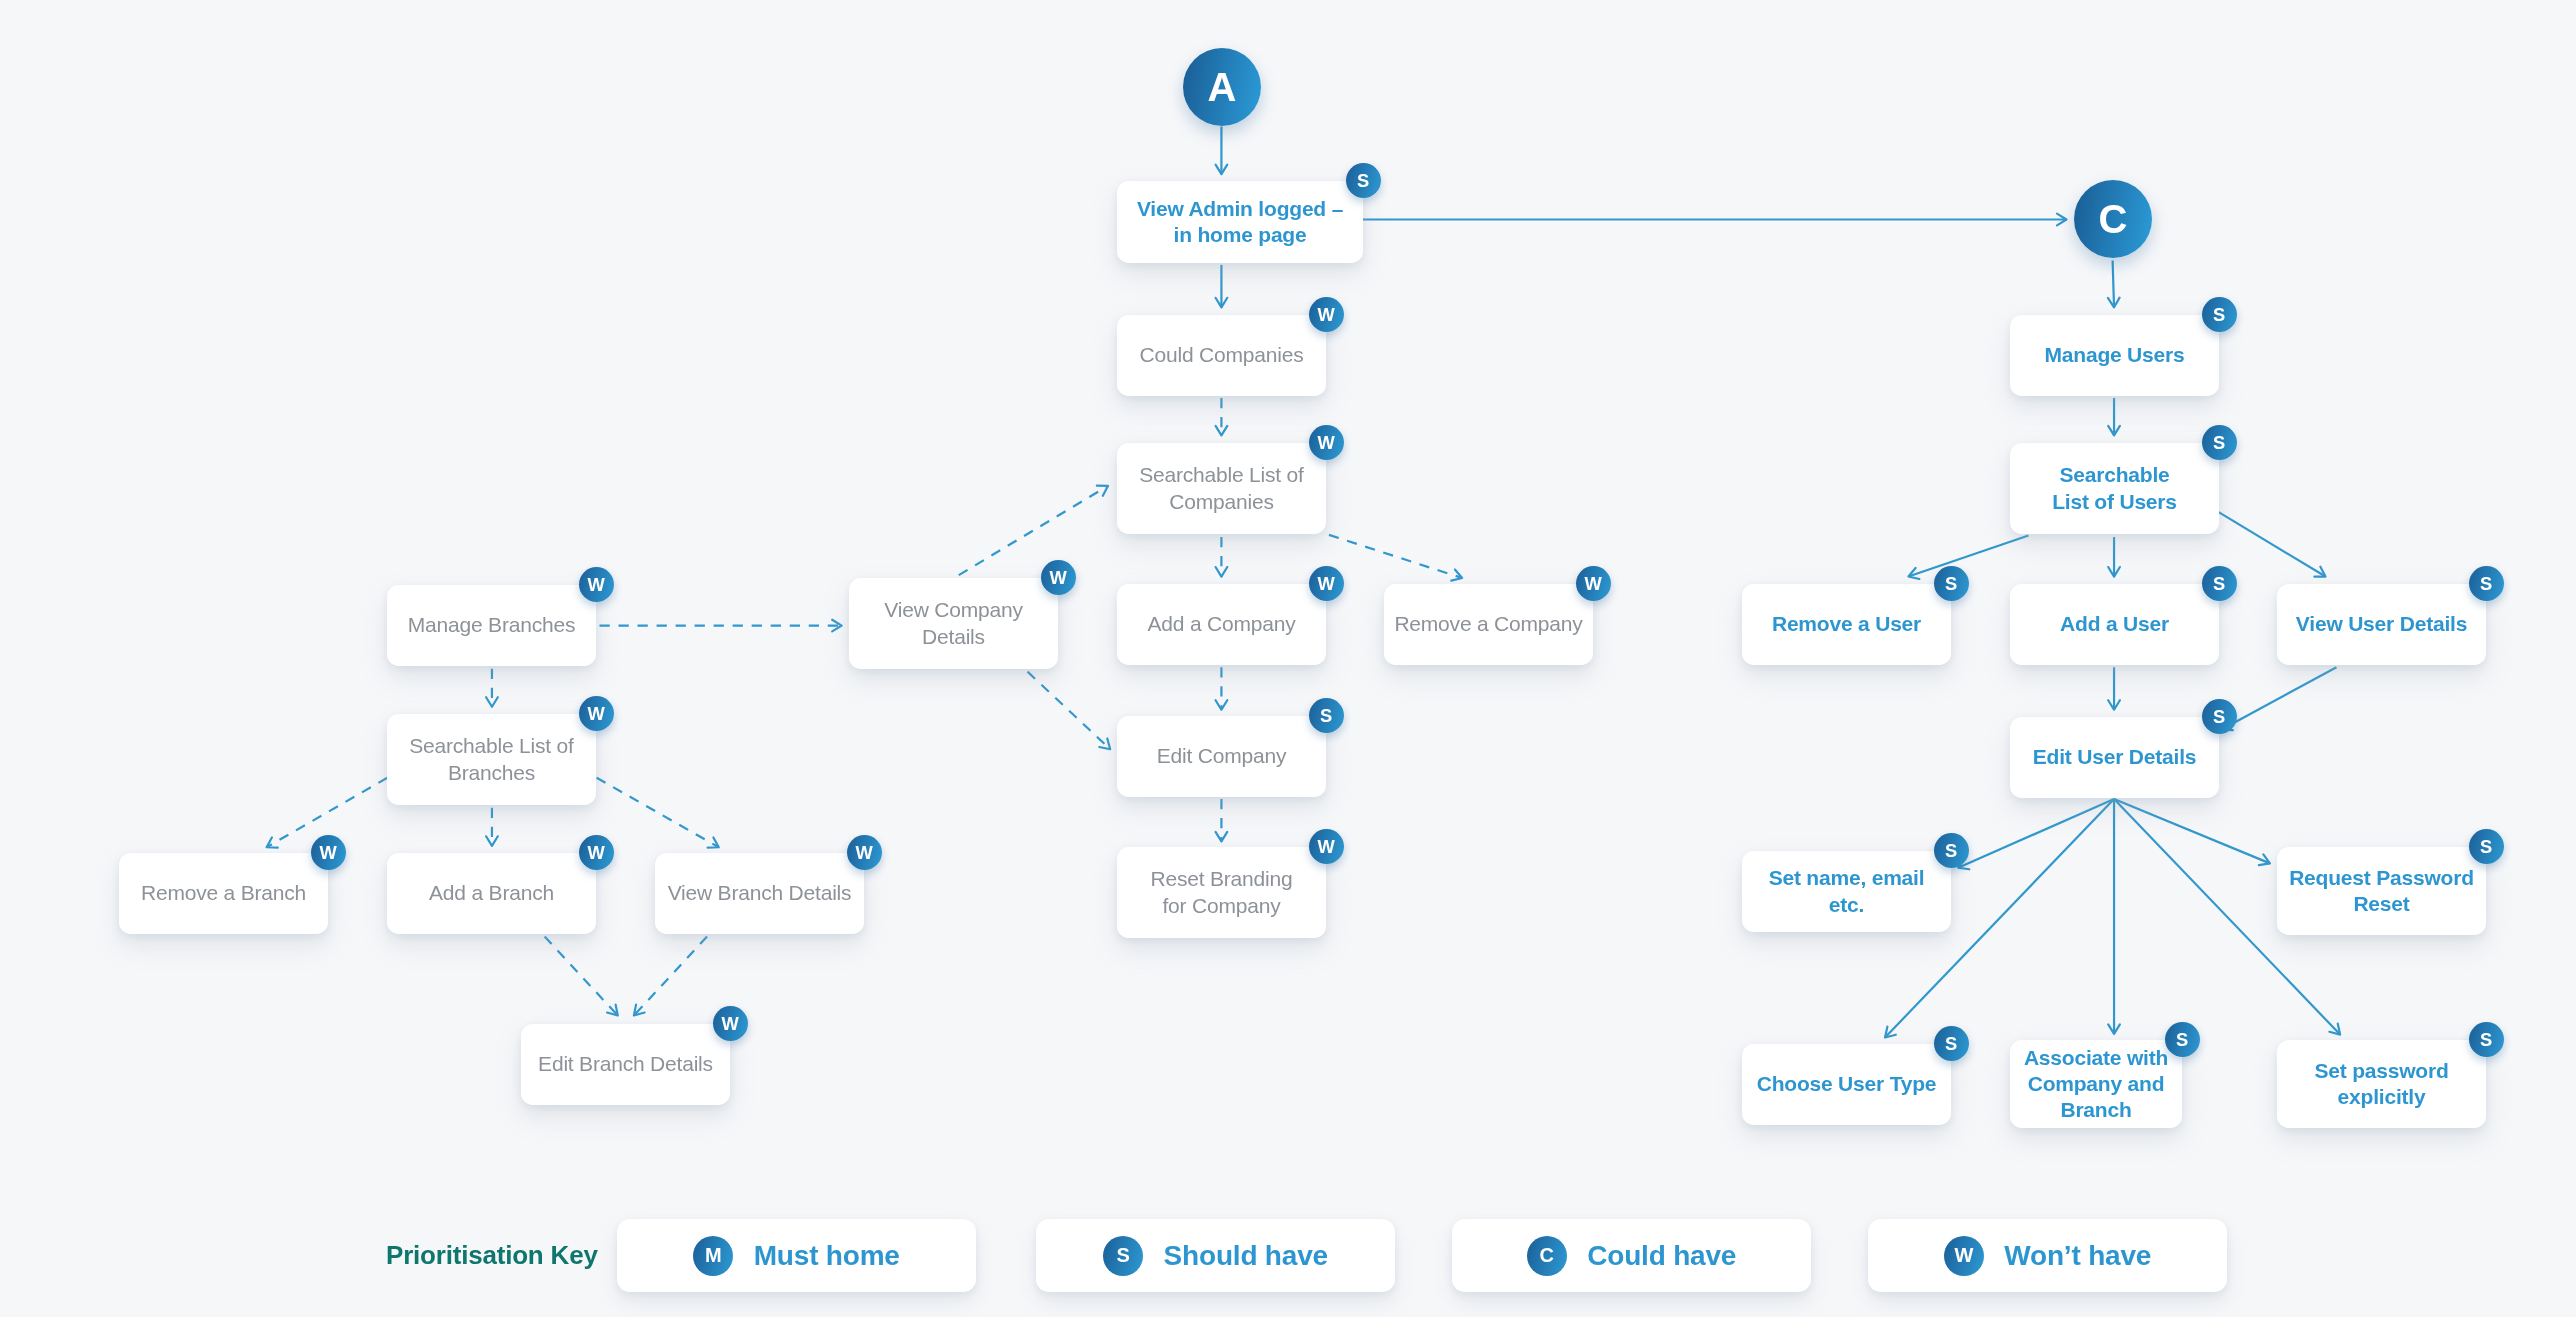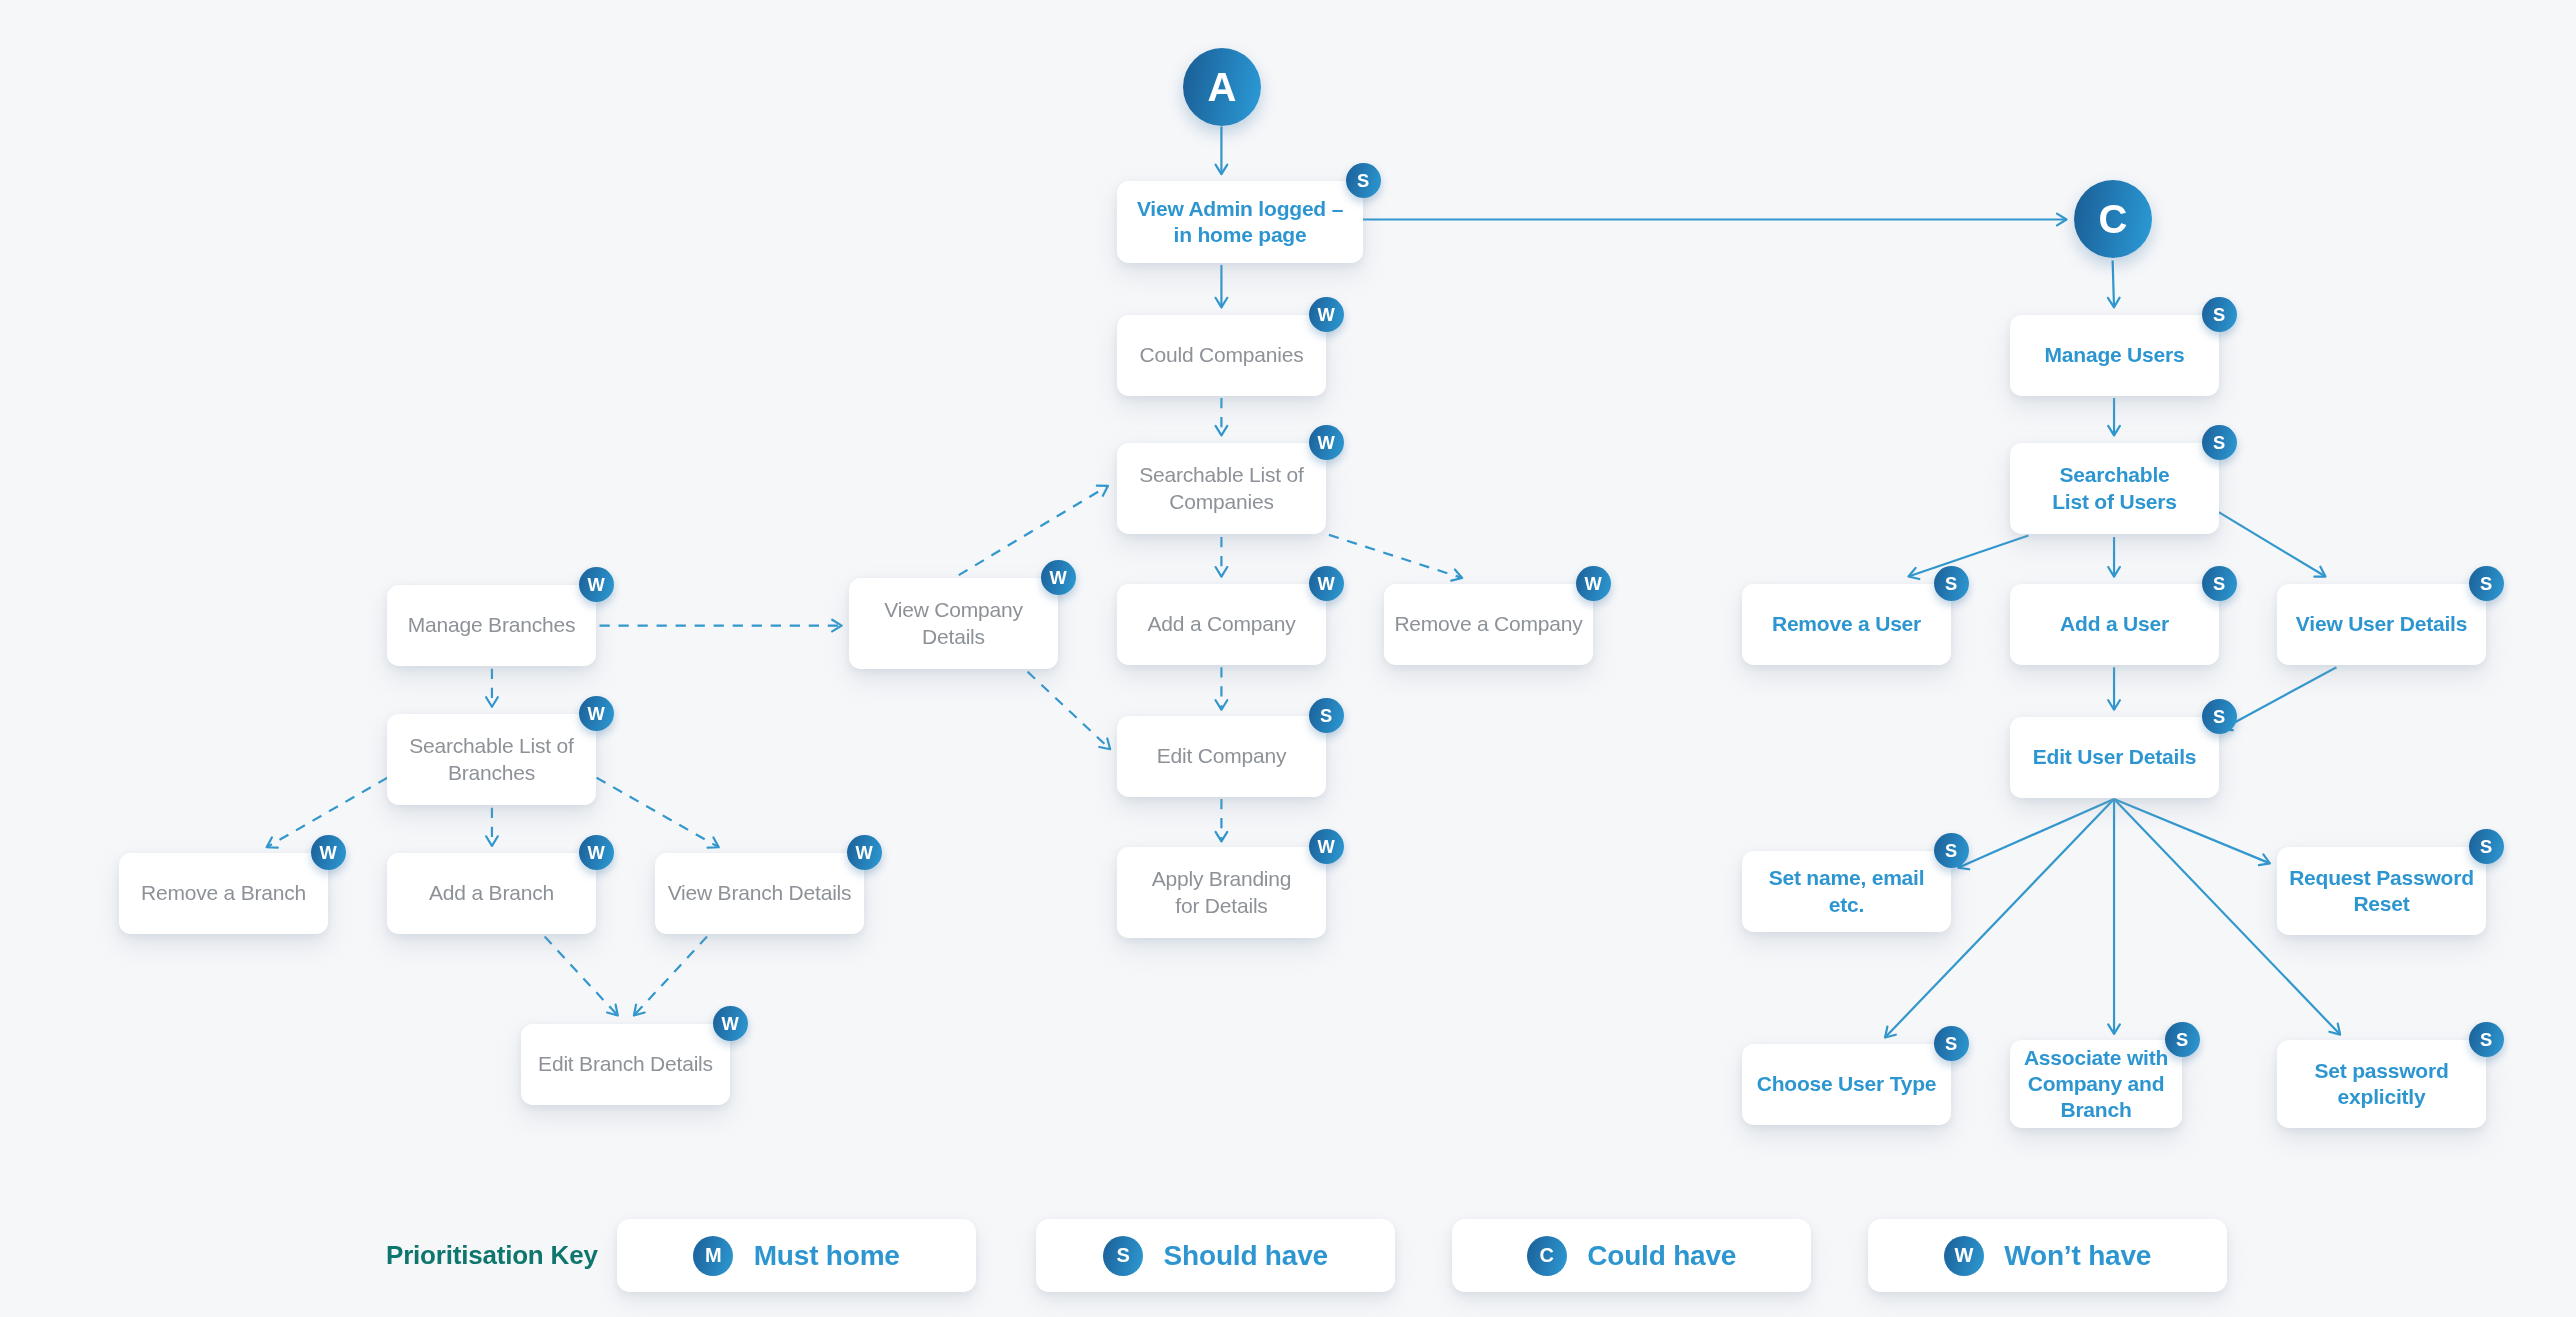--- a/index.html
+++ b/index.html
@@ -146,21 +146,21 @@
   </div>
   <div class="node gray" style="left:1384px;top:584px;width:209px;height:81px;">
     <span class="label">Remove a Company</span>
     <span class="badge">W</span>
   </div>
   <div class="node gray" style="left:1117px;top:716px;width:209px;height:81px;">
     <span class="label">Edit Company</span>
     <span class="badge">S</span>
   </div>
   <div class="node gray pad-lg" style="left:1117px;top:847px;width:209px;height:91px;">
-    <span class="label">Apply Branding for Details</span>
+    <span class="label">Reset Branding for Company</span>
     <span class="badge">W</span>
   </div>
   <div class="node gray" style="left:387px;top:714px;width:209px;height:91px;">
     <span class="label">Searchable List of Branches</span>
     <span class="badge">W</span>
   </div>
   <div class="node gray" style="left:119px;top:853px;width:209px;height:81px;">
     <span class="label">Remove a Branch</span>
     <span class="badge">W</span>
   </div>

